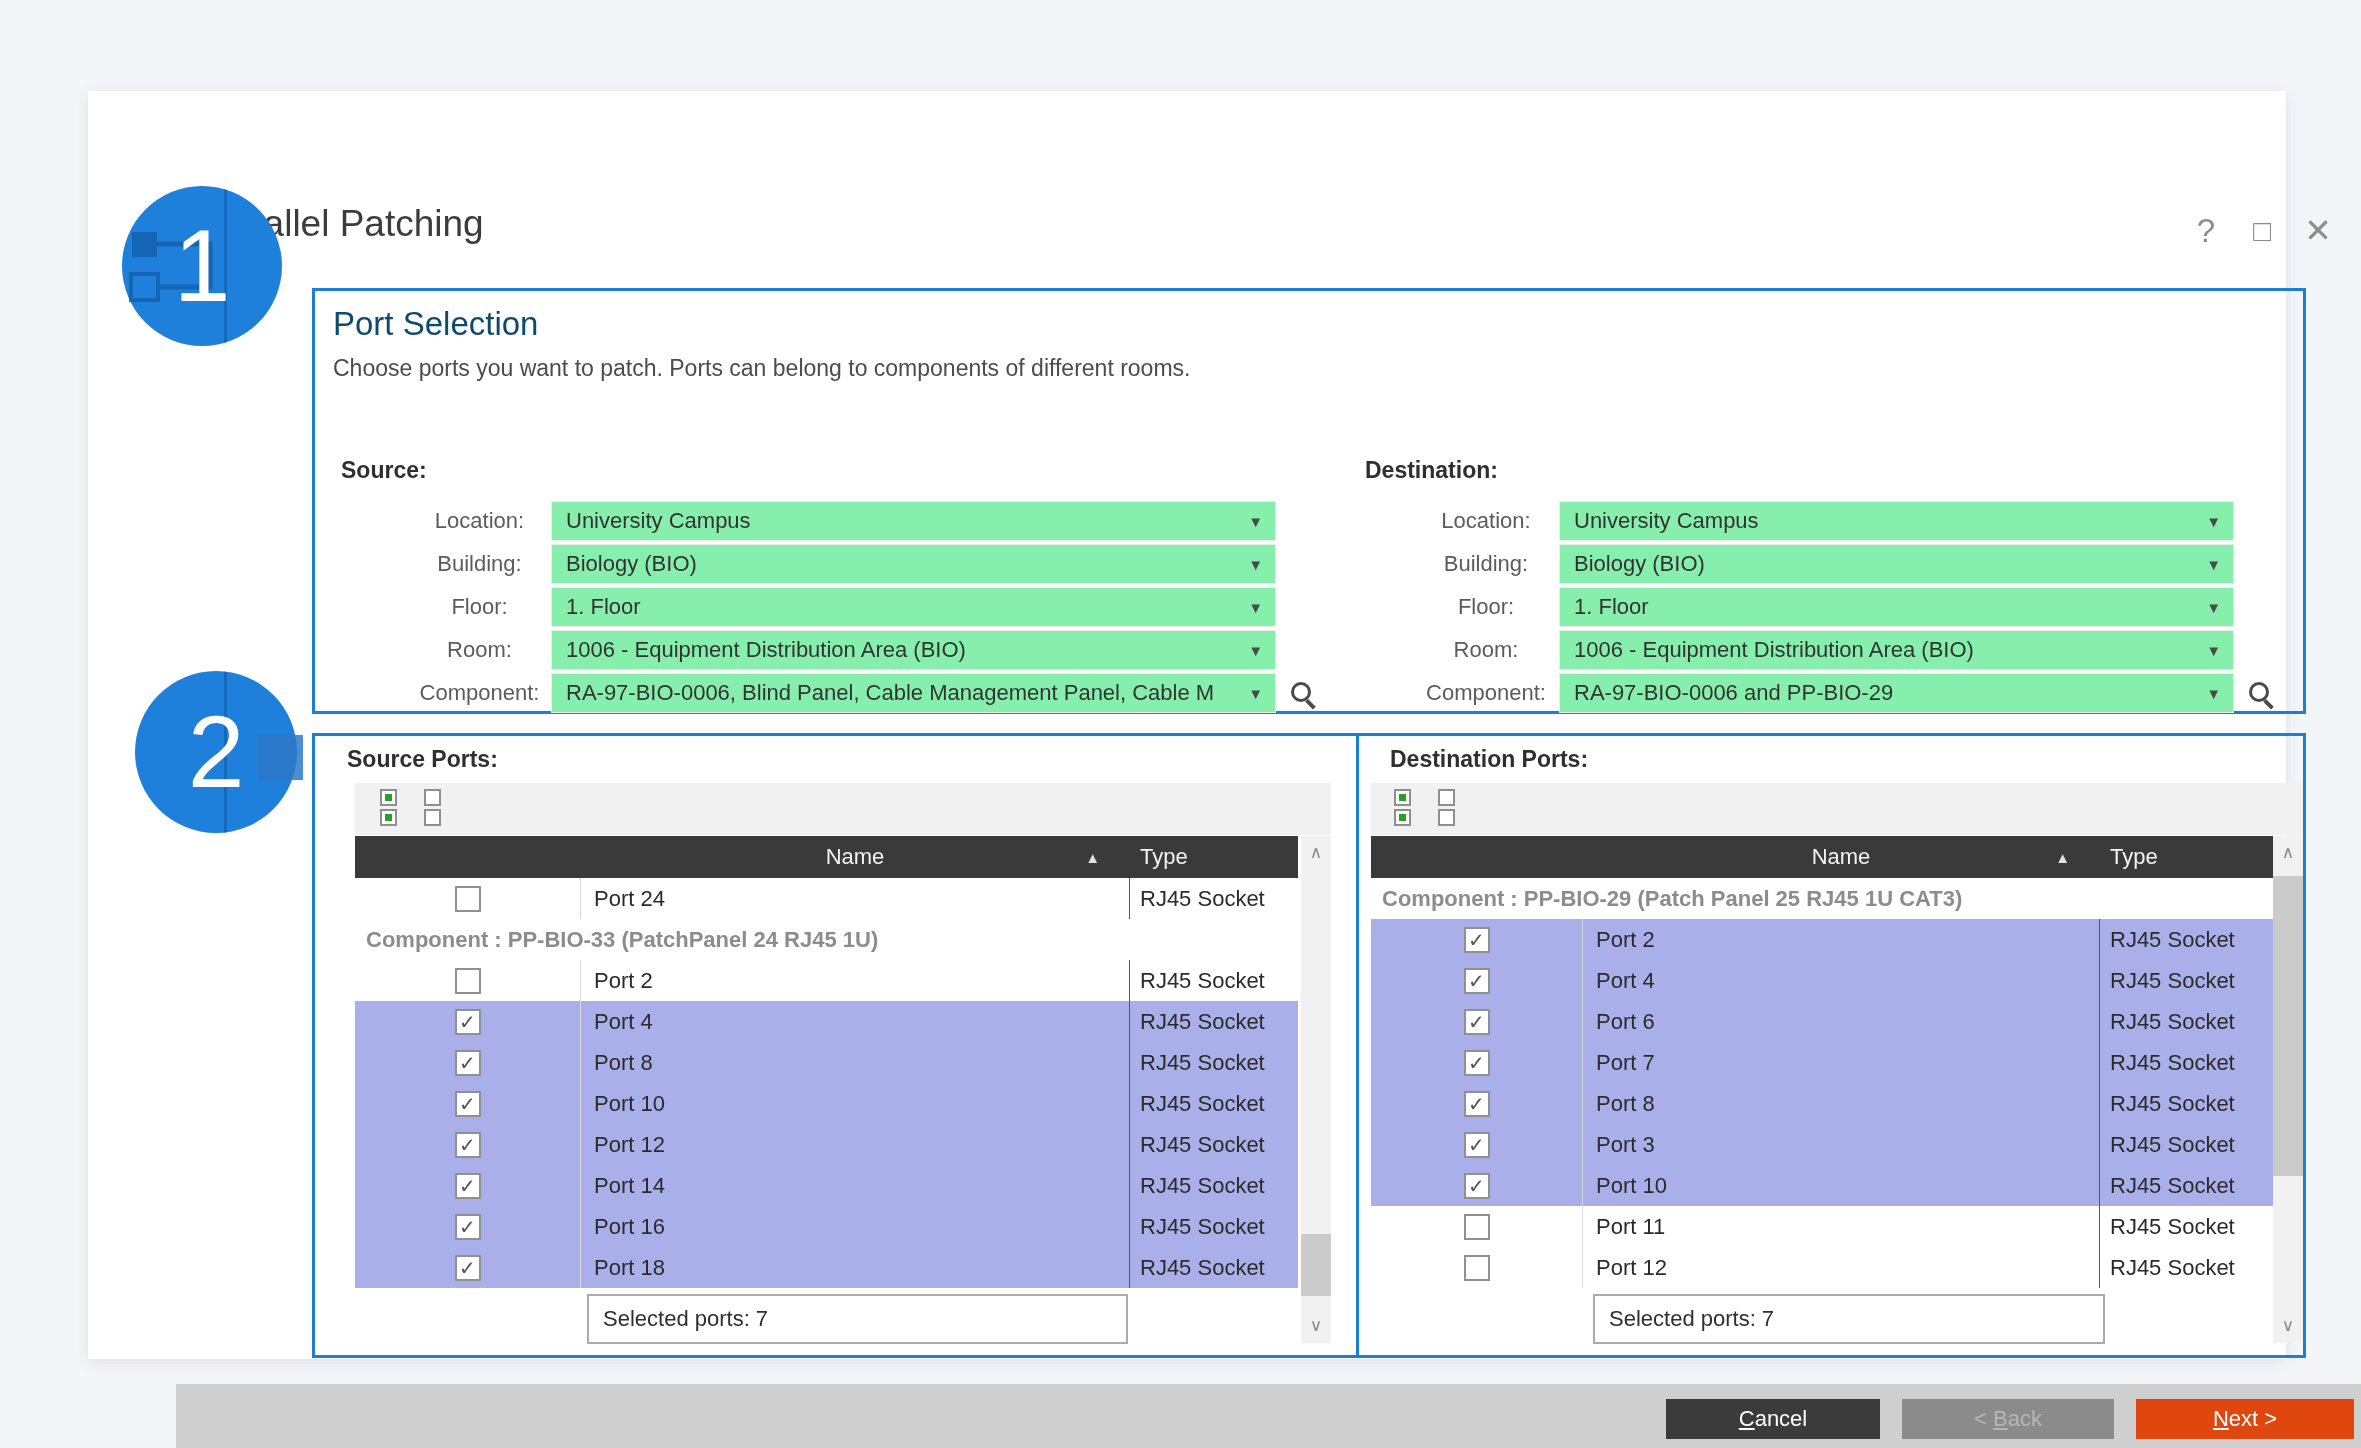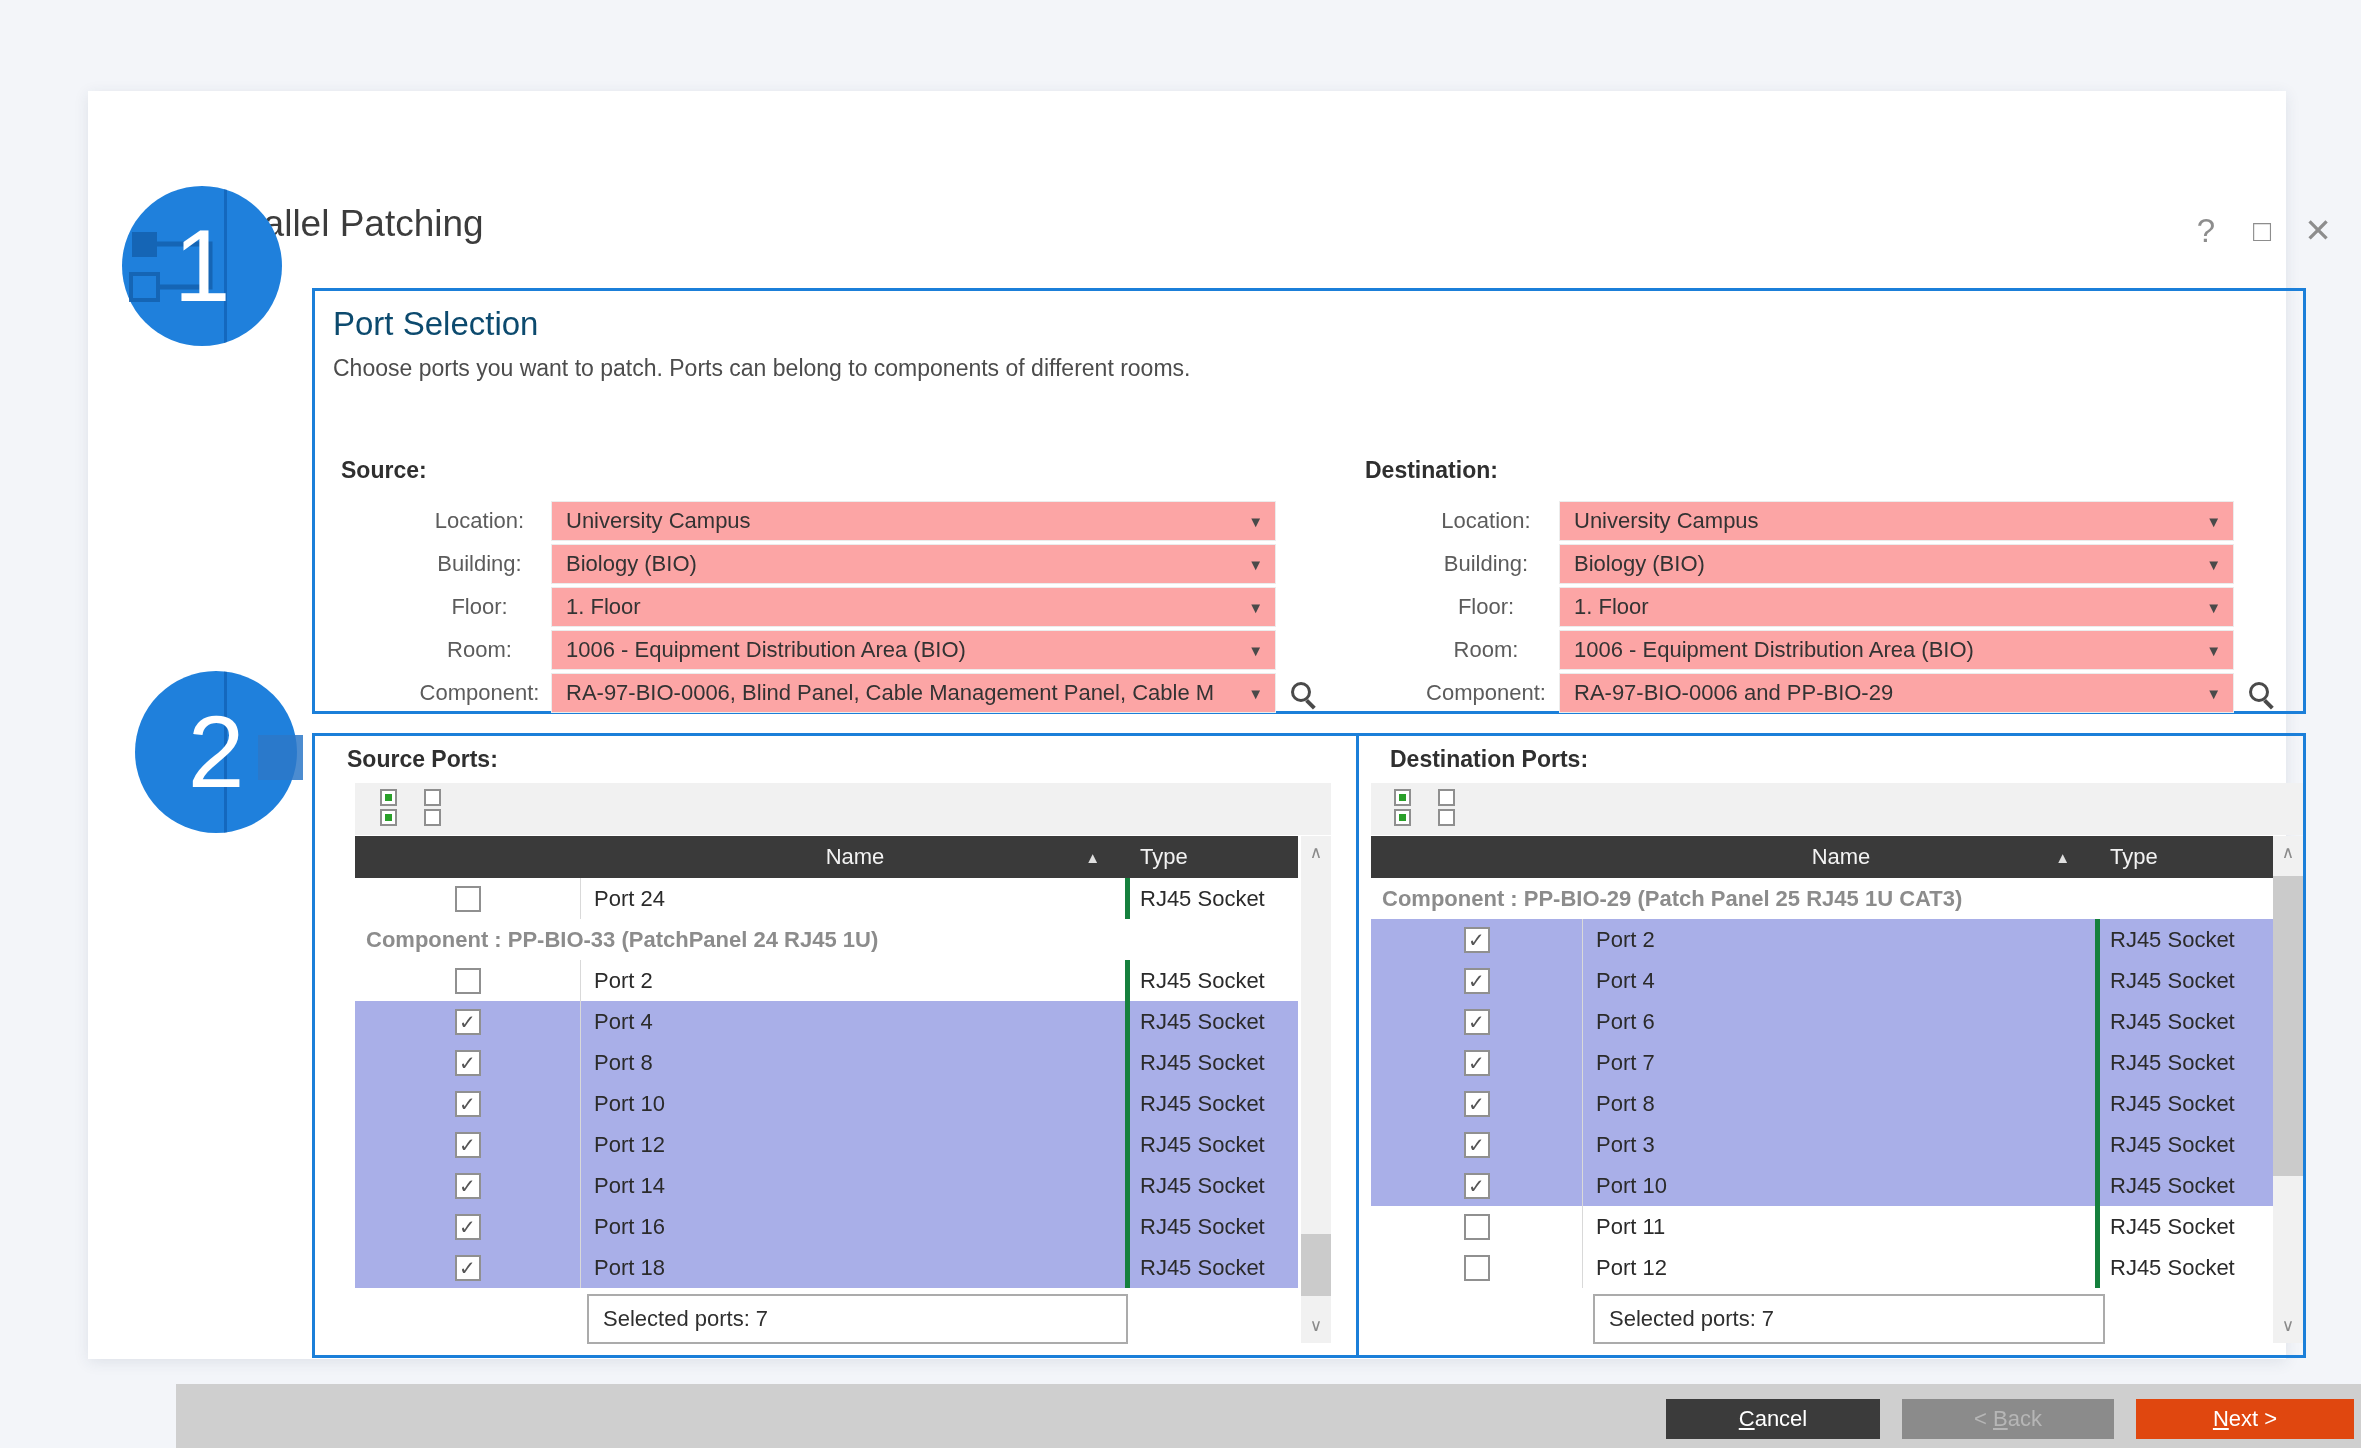--- a/index.html
+++ b/index.html
@@ -24,21 +24,21 @@
 
   .sec-heading{left:245px;top:214px;font-size:33px;color:#0c4a6e;}
   .sec-sub{left:245px;top:264px;font-size:23px;color:#4c4c4c;}
   .form-title{font-size:23px;font-weight:bold;color:#2f2f2f;}
 
   
   .fields{display:grid;row-gap:3px;}
   .fields.src{left:320px;top:410px;grid-template-columns:143px 725px;}
   .fields.dst{left:1325px;top:410px;grid-template-columns:146px 675px;}
   .f-label{height:40px;line-height:40px;font-size:22px;color:#5c5c5c;text-align:center;}
-  .f-field{position:relative;height:40px;background:#fca5a5;border:1px solid #ececec;box-sizing:border-box;}
+  .f-field{position:relative;height:40px;background:#86efac;border:1px solid #ececec;box-sizing:border-box;}
   .f-value{position:absolute;left:14px;right:42px;top:0;height:40px;line-height:38px;font-size:22px;color:#333333;white-space:nowrap;overflow:hidden;}
   .f-arrow{position:absolute;right:12px;top:0;height:40px;line-height:40px;font-size:15px;color:#4a4a4a;}
   .search-icon{position:absolute;right:-44px;top:6px;width:30px;height:30px;}
   .search-icon::before{content:"";position:absolute;left:2px;top:2px;width:14px;height:14px;border:3px solid #4a4a4a;border-radius:50%;}
   .search-icon::after{content:"";position:absolute;left:19px;top:19px;width:11px;height:4px;background:#4a4a4a;transform:rotate(45deg);transform-origin:0 0;}
 
   
   .ports-label{font-size:23px;font-weight:bold;color:#2f2f2f;margin-left:19px;}
   .toolbar{background:#f1f1f1;}
   .tb-src{left:267px;top:692px;width:976px;height:52px;}
@@ -56,21 +56,21 @@
 
   .tbody{background:#ffffff;}
   .tbody-src{left:267px;top:787px;width:943px;}
   .tbody-dst{left:1283px;top:787px;width:902px;}
   .prow{display:grid;height:41px;align-items:center;}
   .tbody-src .prow{grid-template-columns:225px 550px 168px;}
   .tbody-dst .prow{grid-template-columns:211px 518px 173px;}
   .prow.hl{background:#a9afe8;}
   .c-cb{display:flex;justify-content:center;}
   .cb{width:26px;height:26px;border:2px solid #909090;background:#ffffff;box-sizing:border-box;text-align:center;line-height:22px;font-size:20px;color:#555555;cursor:pointer;}
-  .c-name{height:41px;line-height:41px;padding-left:13px;border-left:1px solid #d9d9d9;border-right:5px solid #15803d;font-size:22px;color:#2b2b2b;white-space:nowrap;overflow:hidden;box-sizing:border-box;}
+  .c-name{height:41px;line-height:41px;padding-left:13px;border-left:1px solid #d9d9d9;border-right:1px solid #15803d;font-size:22px;color:#2b2b2b;white-space:nowrap;overflow:hidden;box-sizing:border-box;}
   .c-type{height:41px;line-height:41px;padding-left:10px;font-size:22px;color:#2b2b2b;white-space:nowrap;overflow:hidden;}
   .grow{height:41px;line-height:41px;padding-left:11px;font-size:22px;font-weight:bold;color:#8c8c8c;white-space:nowrap;}
 
   .summary{height:50px;background:#ffffff;border:2px solid #ababab;box-sizing:border-box;line-height:46px;padding-left:14px;font-size:22px;color:#2f2f2f;}
   .sum-src{left:499px;top:1203px;width:541px;}
   .sum-dst{left:1505px;top:1203px;width:512px;}
 
   
   .sbar{width:30px;top:745px;height:507px;background:#f1f1f1;}
   .sbar-src{left:1213px;}

